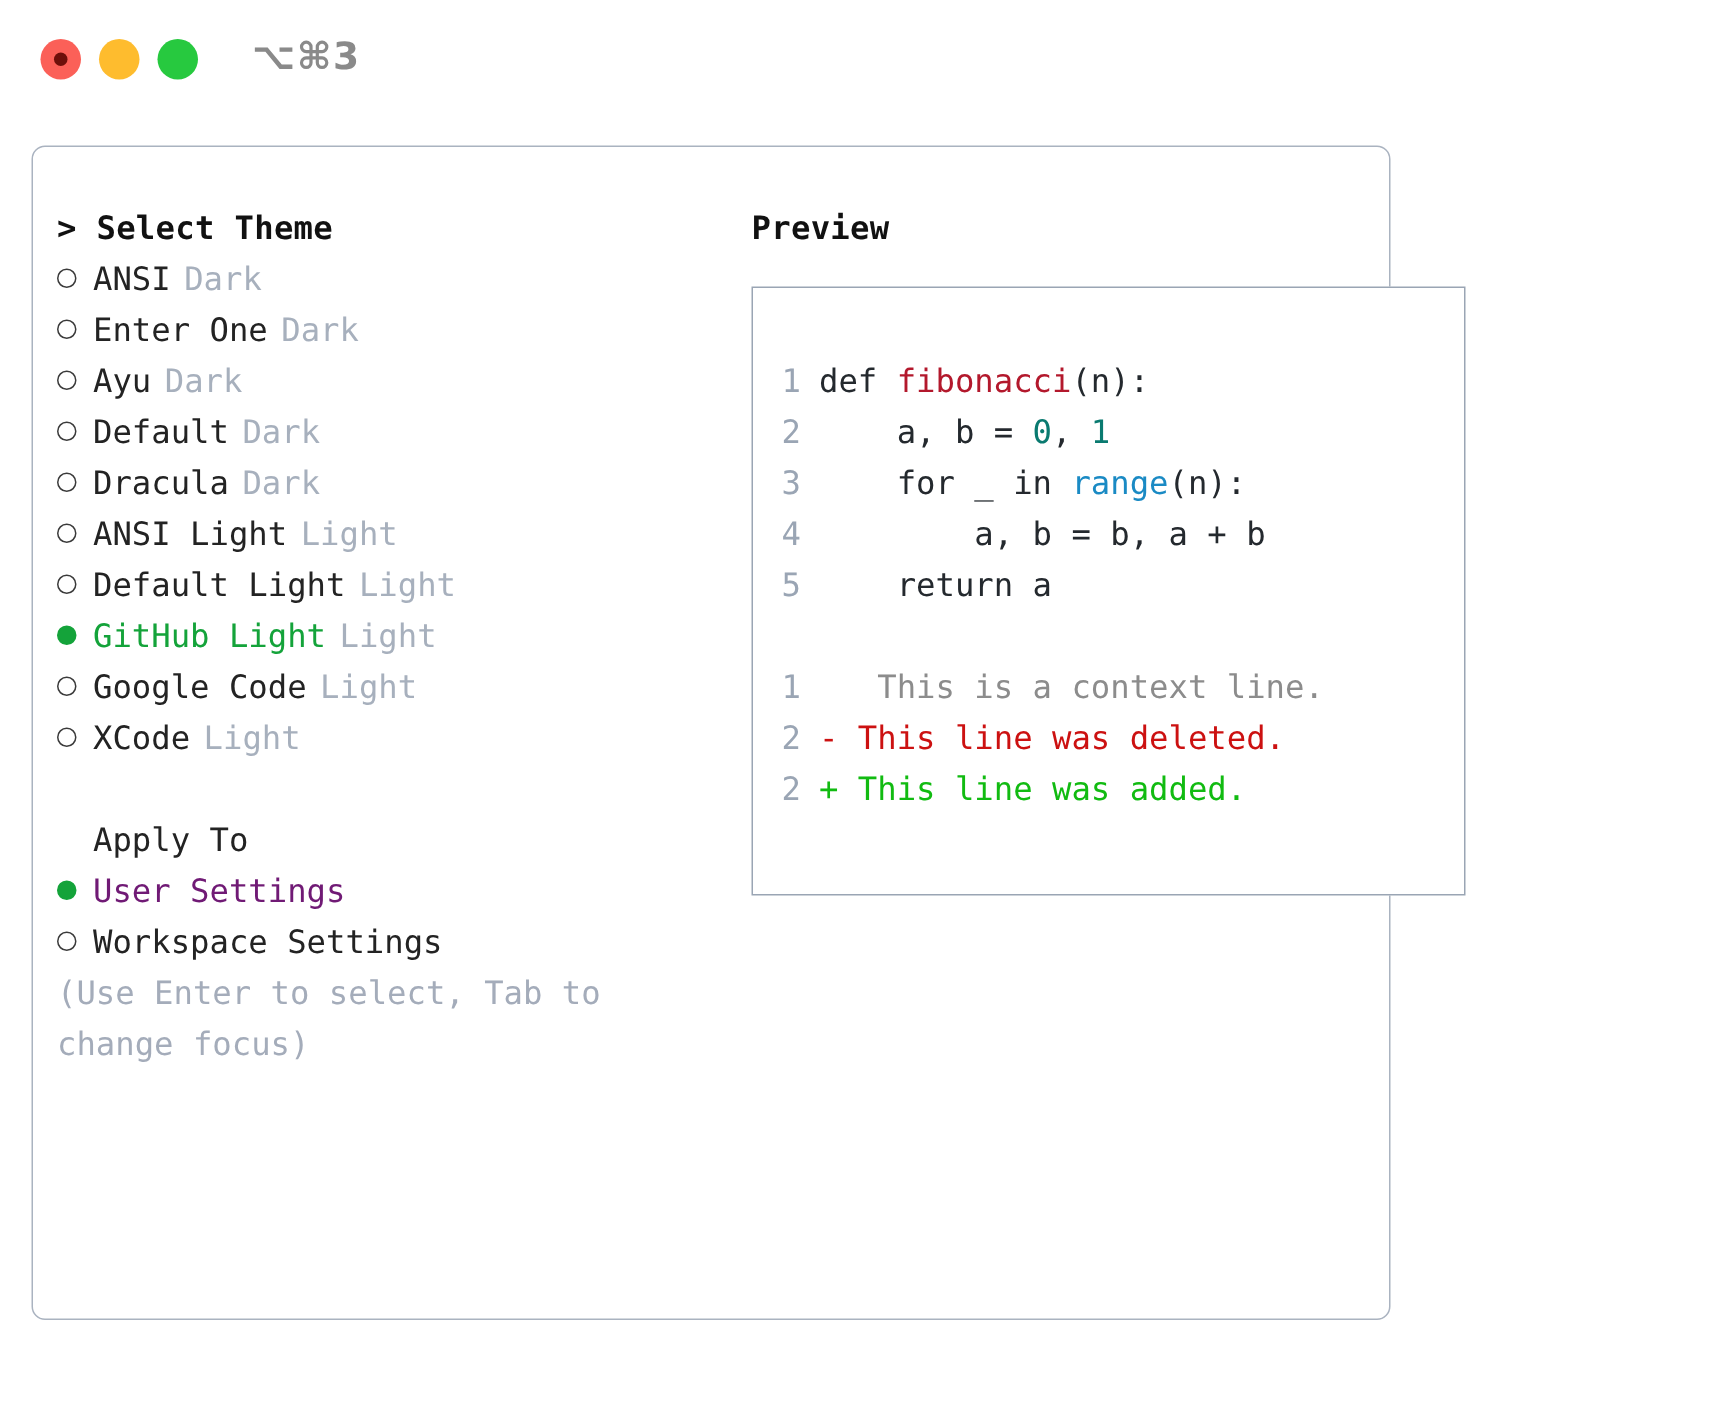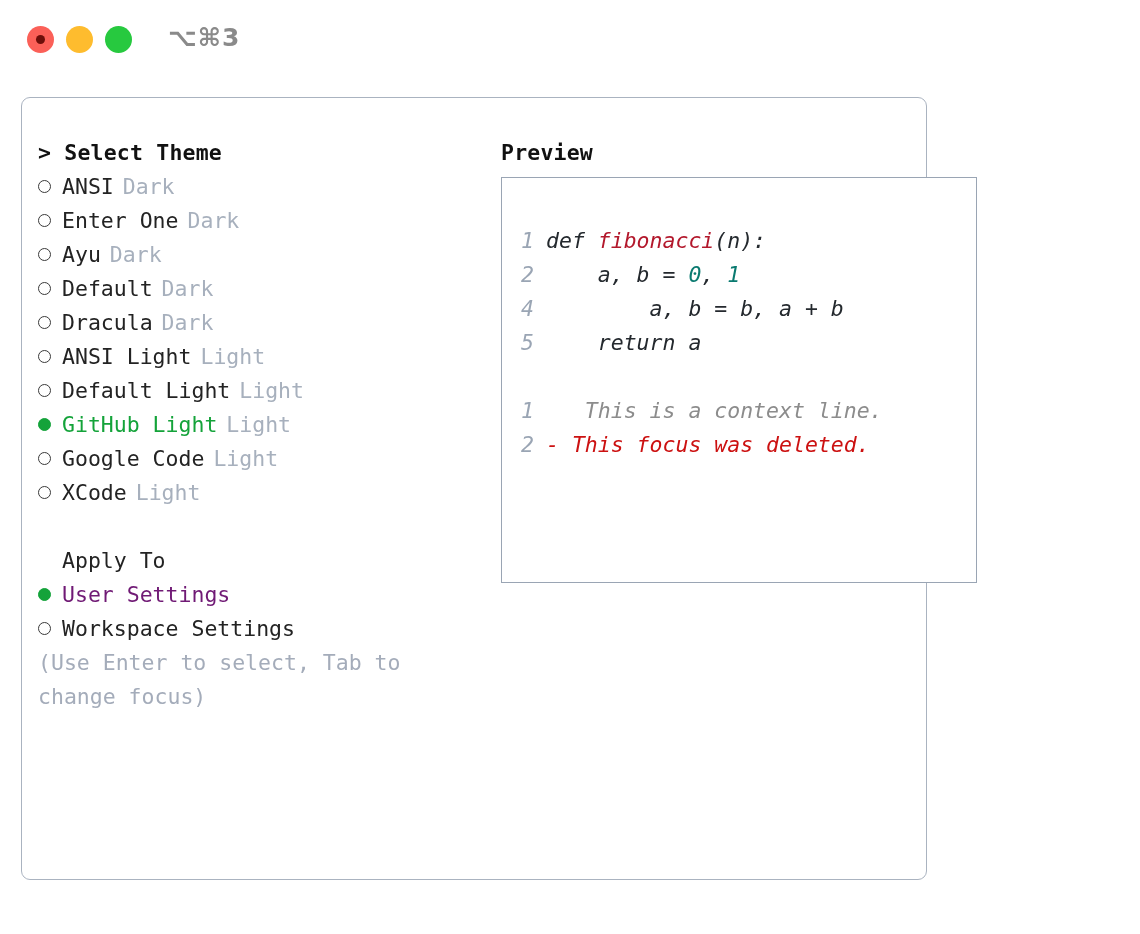--- a/index.html
+++ b/index.html
@@ -150,28 +150,27 @@
     width: 490px;
   }
   #preview-title {
     font-size: 21.5px;
     font-weight: bold;
     color: #111111;
     line-height: 34px;
     letter-spacing: 0.2px;
   }
   #code-box {
-    margin-top: 7px;
+    margin-top: 21px;
     width: 476px;
     height: 406px;
     border: 1.5px solid #9aa5b4;
     box-sizing: border-box;
     background: #ffffff;
     padding: 46px 0 0 14px;
-    font-style: italic;
   }
   .code-line {
     font-size: 21.5px;
     line-height: 34px;
     white-space: pre;
     color: #24292e;
   }
   .ln {
     display: inline-block;
     width: 18px;
@@ -226,25 +225,27 @@
 
       <div id="hint">(Use Enter to select, Tab to change focus)</div>
     </div>
 
     <div id="right-col">
       <div id="preview-title">Preview</div>
       <div id="code-box">
         <div id="code-lines">
             <div class="code-line"><span class="ln">1</span><span>def </span><span class="tok-fn">fibonacci</span><span>(n):</span></div>
             <div class="code-line"><span class="ln">2</span><span>    a, b = </span><span class="tok-num">0</span><span>, </span><span class="tok-num">1</span></div>
+            <div class="code-line"><span class="ln">3</span><span>    for _ in </span><span class="tok-call">range</span><span>(n):</span></div>
             <div class="code-line"><span class="ln">4</span><span>        a, b = b, a + b</span></div>
             <div class="code-line"><span class="ln">5</span><span>    return a</span></div>
           </div>
         <div class="code-gap"></div>
         <div id="diff-lines">
             <div class="code-line"><span class="ln">1</span><span class="diff-ctx"> </span><span class="diff-ctx">  This is a context line.</span></div>
-            <div class="code-line"><span class="ln">2</span><span class="diff-del">-</span><span class="diff-del"> This focus was deleted.</span></div>
+            <div class="code-line"><span class="ln">2</span><span class="diff-del">-</span><span class="diff-del"> This line was deleted.</span></div>
+            <div class="code-line"><span class="ln">2</span><span class="diff-add">+</span><span class="diff-add"> This line was added.</span></div>
           </div>
       </div>
     </div>
 
   </div>
 </div>
 
 </body></html>

